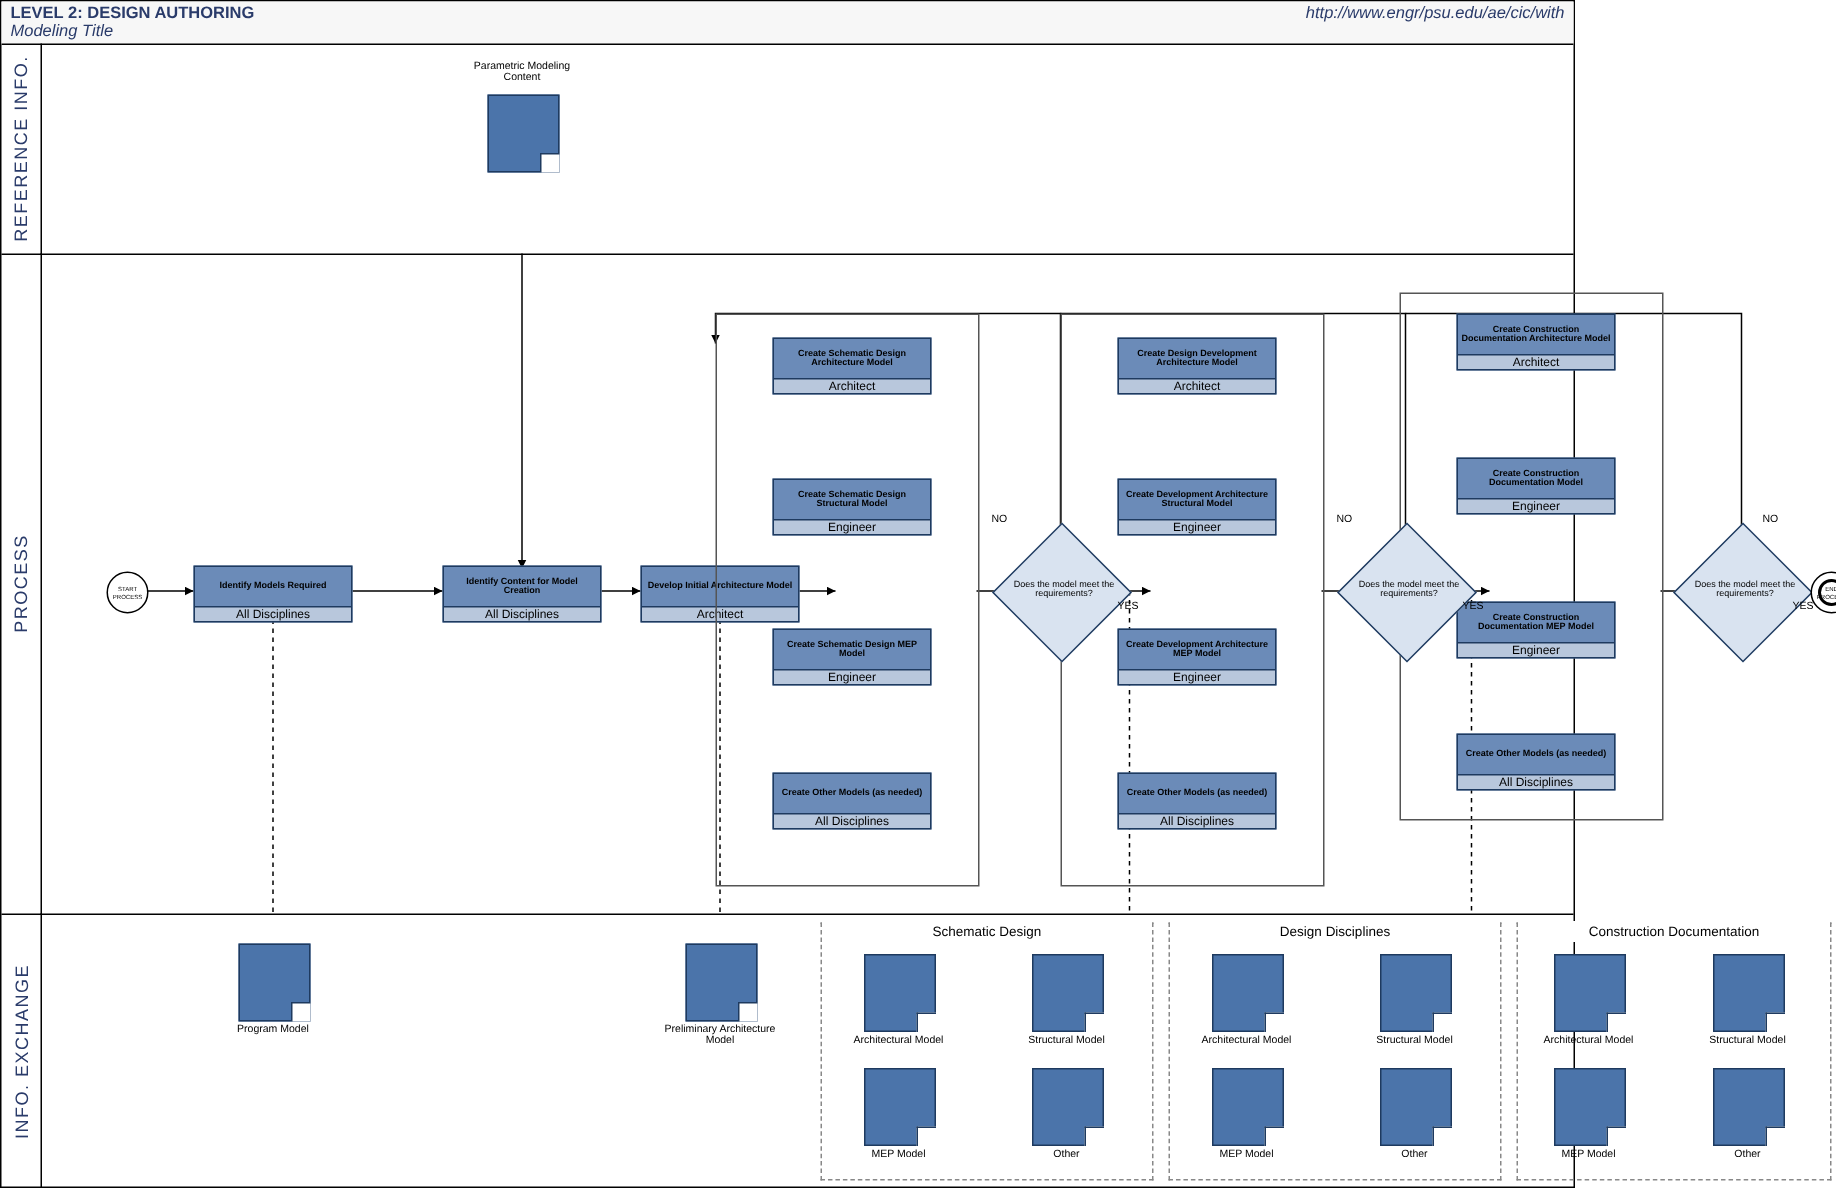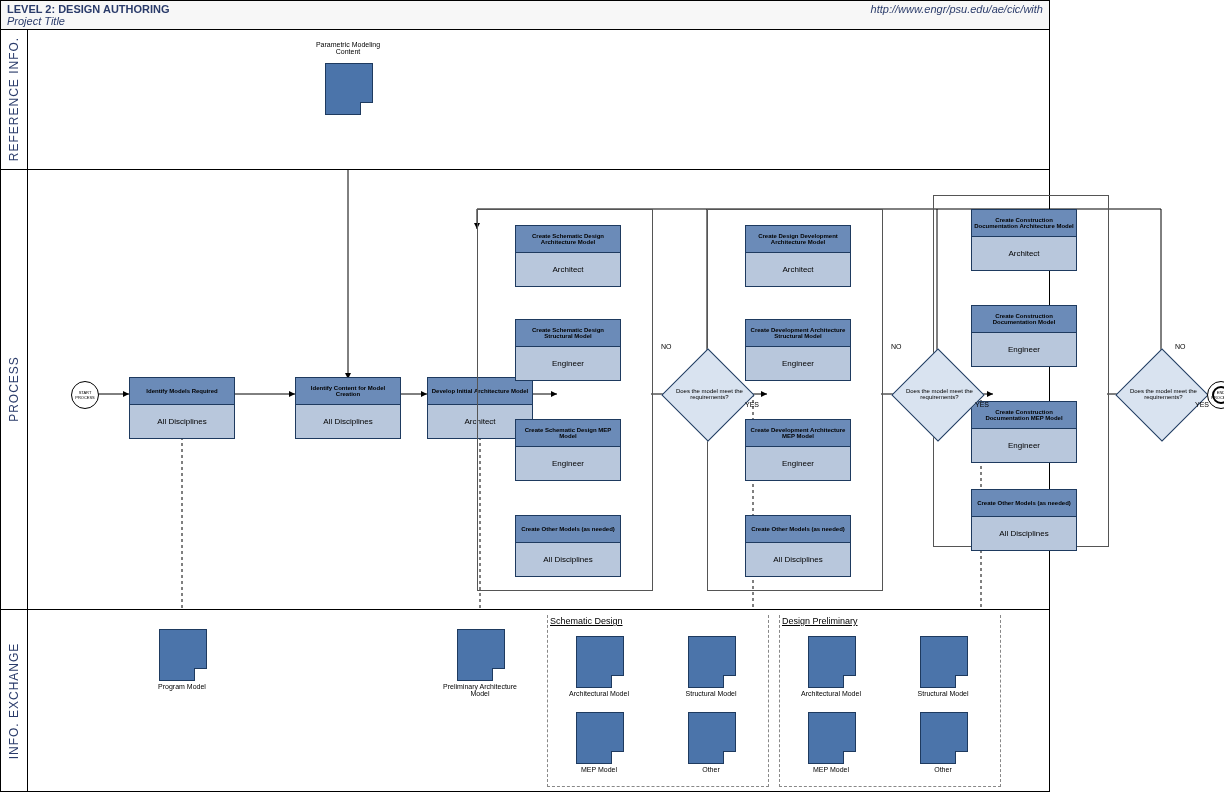--- a/index.html
+++ b/index.html
@@ -14,40 +14,40 @@
 .lane-label span{transform:rotate(-90deg);white-space:nowrap;font-size:12px;color:#2a3b6a;letter-spacing:1px}
 .lane-row{position:absolute;left:26px;right:0;border-bottom:1px solid #000}
 .ref{top:0;height:140px}
 .proc{top:140px;height:440px}
 .info{top:580px;height:183px;border-bottom:none}
 .doc{position:absolute;width:46px;height:50px;background:#4b74aa;border:1px solid #1e3a5f}
 .doc::after{content:"";position:absolute;right:-1px;bottom:-1px;width:12px;height:12px;background:#fff;border-top:1px solid #1e3a5f;border-left:1px solid #1e3a5f}
 .doc-lbl{position:absolute;width:90px;text-align:center;font-size:7px;color:#000}
 .box{position:absolute;width:104px;background:#6b8bb8;border:1px solid #1e3a5f;text-align:center}
 .box .a{font-size:6px;padding:4px 2px;min-height:18px;display:flex;align-items:center;justify-content:center;color:#000;font-weight:bold}
-.box .b{font-size:8px;padding:12px 2px;border-top:1px solid #1e3a5f;background:#b8c7dc;color:#000}
+.box .b{font-size:8px;padding:0 2px;border-top:1px solid #1e3a5f;background:#b8c7dc;color:#000}
 .dia{position:absolute;width:64px;height:64px;transform:rotate(45deg);background:#d9e3f0;border:1px solid #1e3a5f}
 .dia-txt{position:absolute;width:80px;text-align:center;font-size:6px;transform:rotate(-45deg);top:24px;left:-8px}
 .lbl{position:absolute;font-size:7px}
 .term{position:absolute;width:26px;height:26px;border-radius:50%;border:1px solid #000;background:#fff}
 .term.end::after{content:"";position:absolute;top:4px;left:4px;right:4px;bottom:4px;border-radius:50%;border:2px solid #000}
 .term-lbl{position:absolute;width:26px;text-align:center;font-size:4px;top:8px}
 .frame{position:absolute;border:1px solid #555}
 .group{position:absolute;border:1px dashed #888}
-.group-title{position:absolute;top:-2px;left:0;right:0;text-align:left;font-size:9px;text-decoration:underline;padding:2px;background:#fff}
+.group-title{position:absolute;top:-2px;left:0;right:0;text-align:center;font-size:9px;padding:2px;background:#fff}
 svg.conn{position:absolute;top:0;left:0;pointer-events:none}
 </style>
 </head>
 <body>
 
 <div class="page">
 <div class="hdr">
 <div class="hdr-l">
 <div class="t1">LEVEL 2:  DESIGN AUTHORING</div>
-<div class="t2">Project Title</div>
+<div class="t2">Modeling Title</div>
 </div>
 <div class="hdr-r">
 <div class="t2">http://www.engr/psu.edu/ae/cic/with</div>
 </div>
 </div>
 
 <div class="lanes">
 
 <div class="lane-label" style="top:0;height:140px;border-bottom:1px solid #000">
         <span>REFERENCE INFO.</span>
@@ -216,27 +216,38 @@
 <div class="doc-lbl" style="left:6px;top:74px">Architectural Model</div>
 <div class="doc" style="left:140px;top:20px"></div>
 <div class="doc-lbl" style="left:118px;top:74px">Structural Model</div>
 <div class="doc" style="left:28px;top:96px"></div>
 <div class="doc-lbl" style="left:6px;top:150px">MEP Model</div>
 <div class="doc" style="left:140px;top:96px"></div>
 <div class="doc-lbl" style="left:118px;top:150px">Other</div>
 </div>
 
 <div class="group" style="left:752px;top:6px;width:220px;height:170px">
-<div class="group-title">Design Preliminary</div>
+<div class="group-title">Design Disciplines</div>
 <div class="doc" style="left:28px;top:20px"></div>
 <div class="doc-lbl" style="left:6px;top:74px">Architectural Model</div>
 <div class="doc" style="left:140px;top:20px"></div>
 <div class="doc-lbl" style="left:118px;top:74px">Structural Model</div>
 <div class="doc" style="left:28px;top:96px"></div>
 <div class="doc-lbl" style="left:6px;top:150px">MEP Model</div>
 <div class="doc" style="left:140px;top:96px"></div>
 <div class="doc-lbl" style="left:118px;top:150px">Other</div>
 </div>
 
+<div class="group" style="left:984px;top:6px;width:208px;height:170px">
+<div class="group-title">Construction Documentation</div>
+<div class="doc" style="left:24px;top:20px"></div>
+<div class="doc-lbl" style="left:2px;top:74px">Architectural Model</div>
+<div class="doc" style="left:130px;top:20px"></div>
+<div class="doc-lbl" style="left:108px;top:74px">Structural Model</div>
+<div class="doc" style="left:24px;top:96px"></div>
+<div class="doc-lbl" style="left:2px;top:150px">MEP Model</div>
+<div class="doc" style="left:130px;top:96px"></div>
+<div class="doc-lbl" style="left:108px;top:150px">Other</div>
+</div>
 </div>
 
 </div>
 </div>
 
 </body></html>

